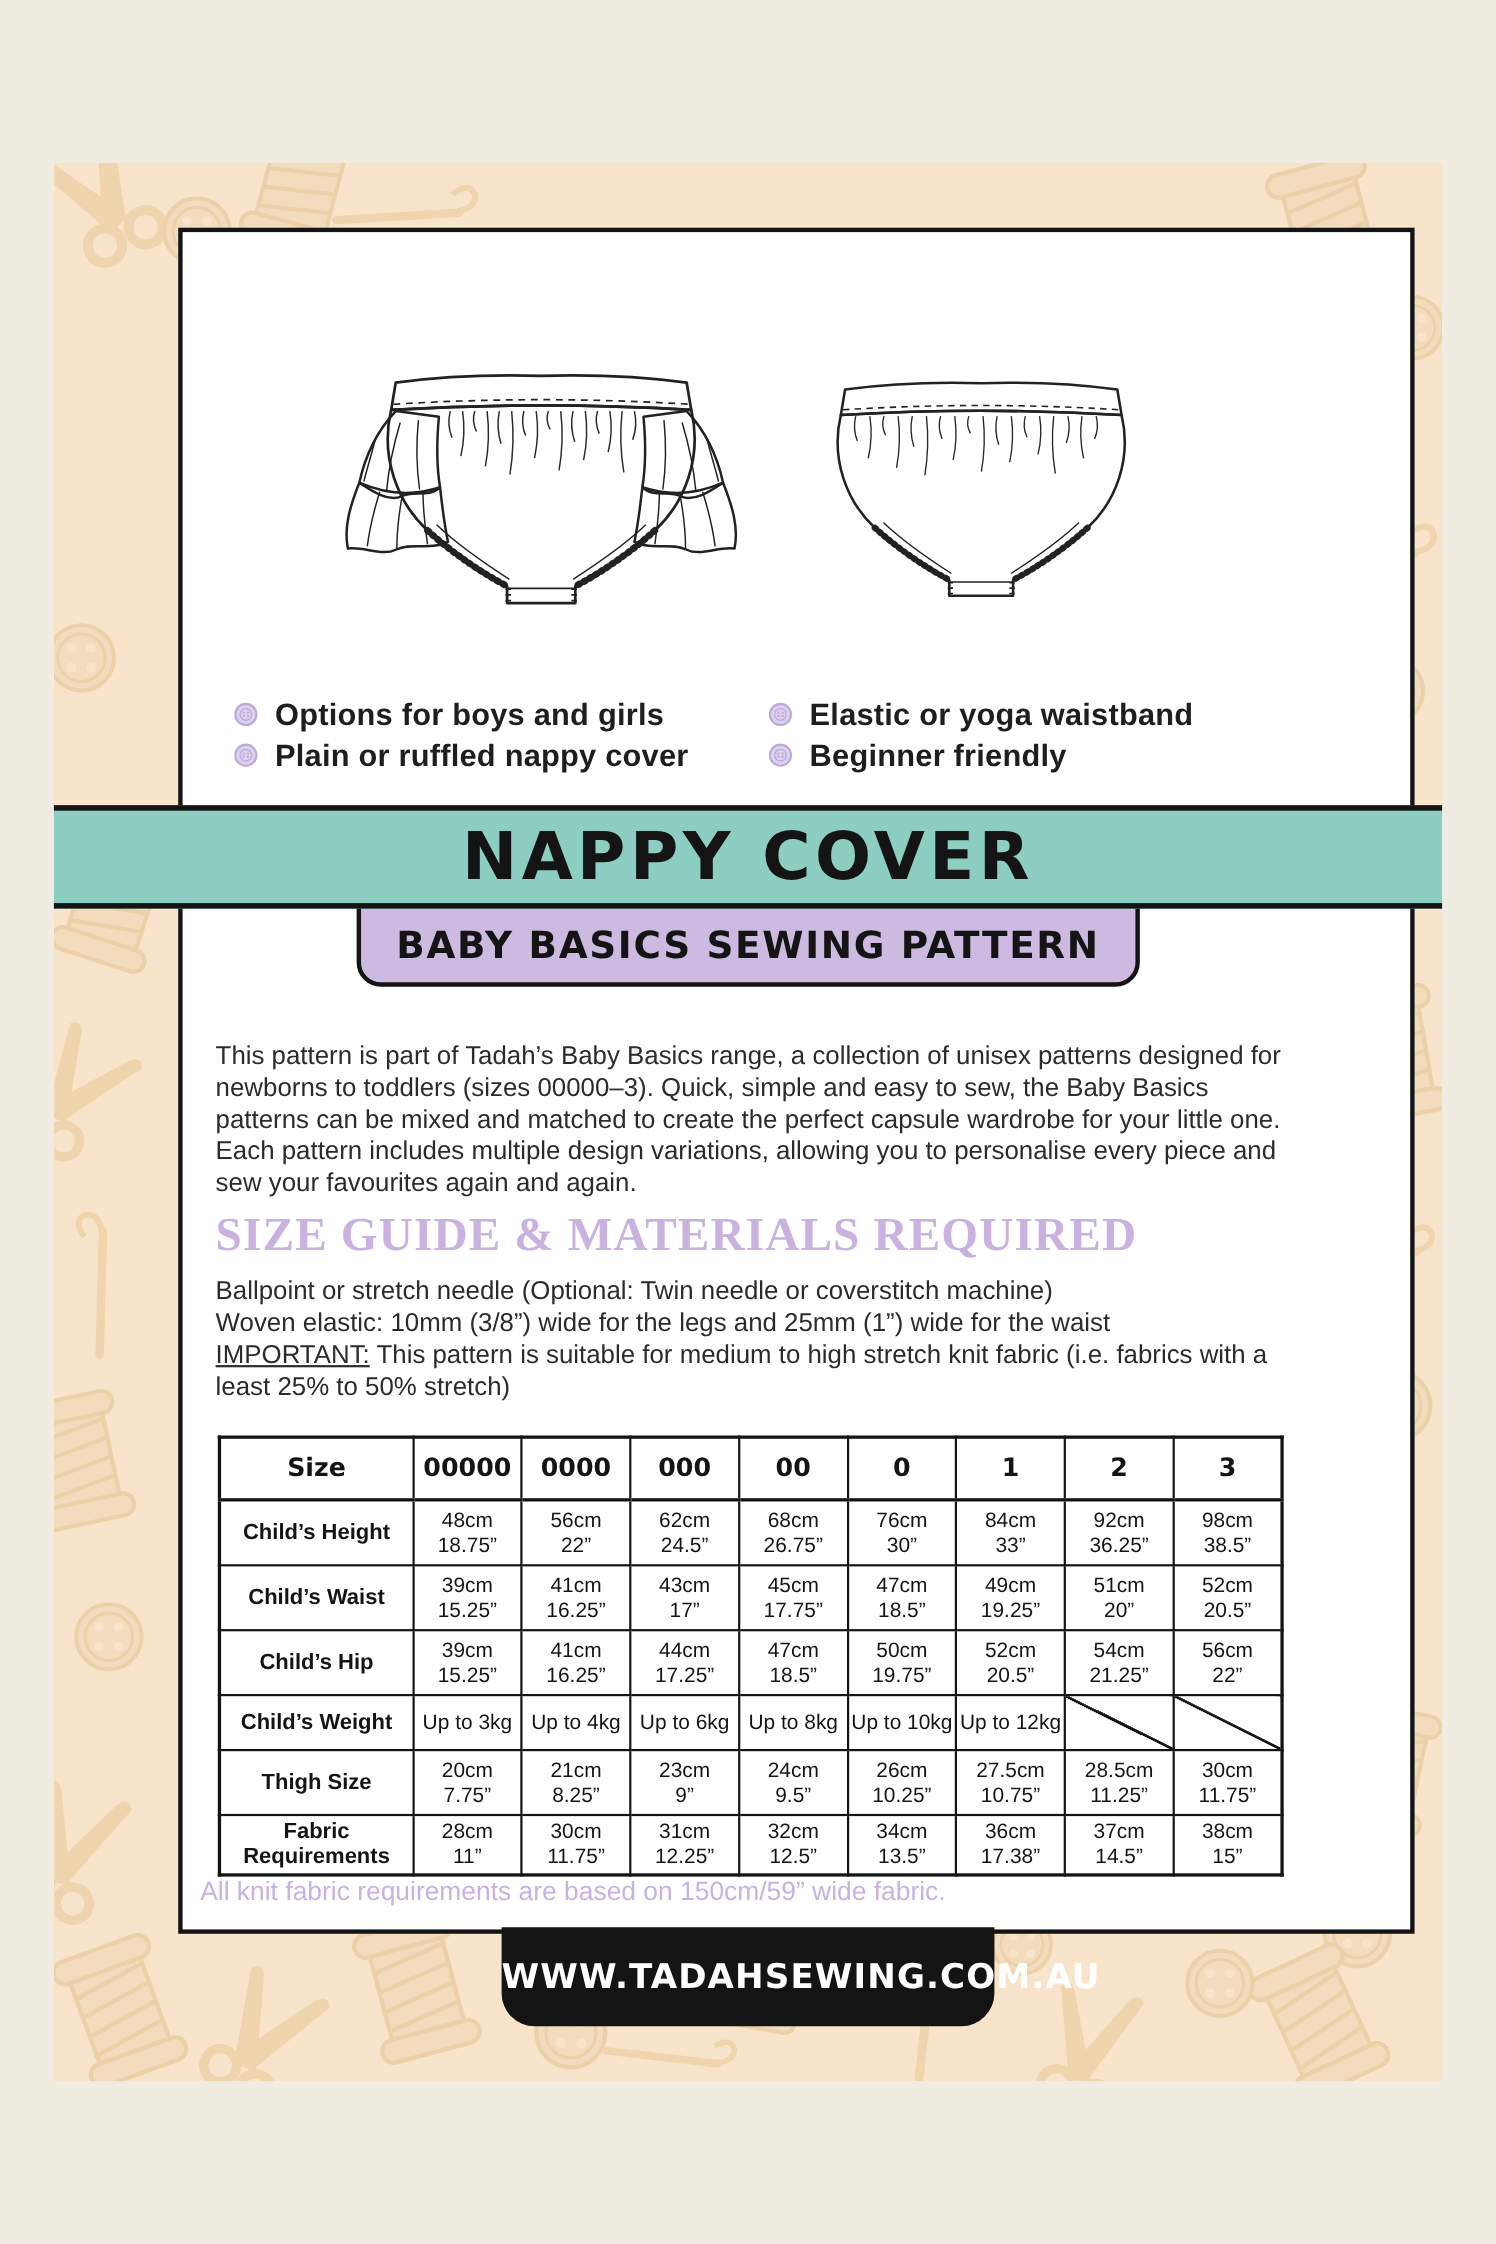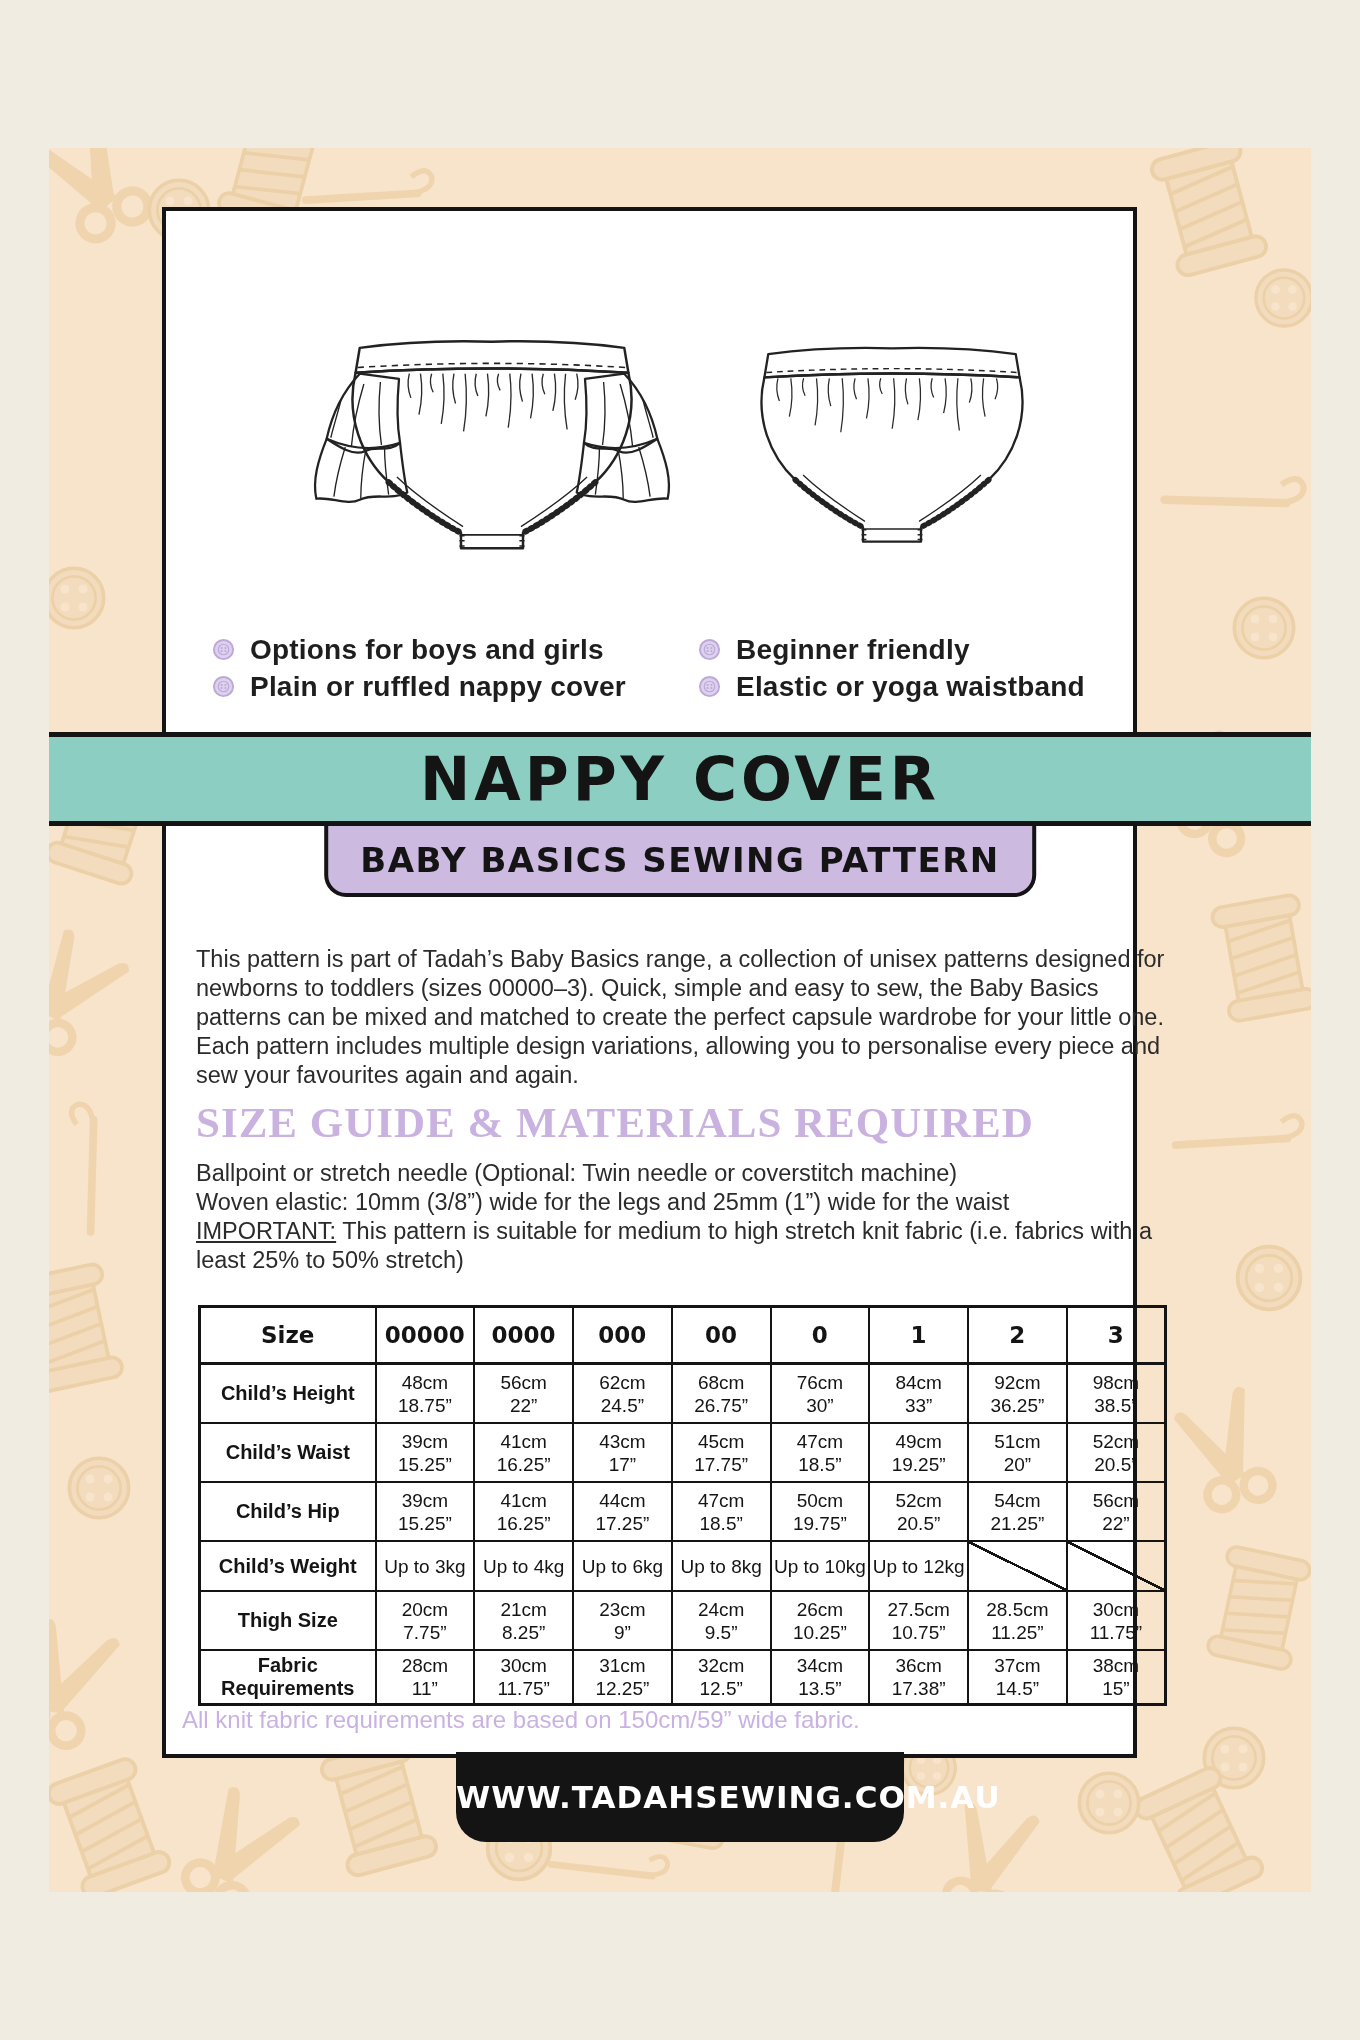--- a/index.html
+++ b/index.html
@@ -3,21 +3,21 @@
 <meta charset="utf-8">
 <style>
   html,body{margin:0;padding:0;}
   body{
     width:1360px;height:2040px;position:relative;overflow:hidden;
     background:#f1ece2;font-family:"Liberation Sans",sans-serif;color:#222;
   }
   .pattern-bg{position:absolute;left:49px;top:148px;width:1262px;height:1744px;background:#f8e4cb;overflow:hidden;}
   .pattern-bg svg{position:absolute;left:0;top:0;}
 
-  .card{position:absolute;left:162px;top:207px;width:975px;height:1551px;background:#ffffff;
+  .card{position:absolute;left:162px;top:207px;width:1124px;height:1551px;background:#ffffff;
     border:4px solid #141414;box-sizing:border-box;z-index:1;}
 
   .drawings{position:absolute;left:0;top:114px;width:100%;height:240px;}
   .drawings svg{position:absolute;top:0;}
   .draw-ruffled{left:140px;}
   .draw-plain{left:552px;}
 
   .features{position:absolute;left:46px;top:420px;display:flex;gap:36px;}
   .fcol{display:flex;flex-direction:column;}
   .fcol-left{width:450px;}
@@ -239,32 +239,32 @@
     <div class="fcol fcol-right">
       <div class="feature">
         <svg class="btn-icon" viewBox="0 0 24 24">
             <circle cx="12" cy="12" r="10" fill="#ddd2ee" stroke="#bda8d8" stroke-width="2"></circle>
             <circle cx="12" cy="12" r="5.5" fill="none" stroke="#bda8d8" stroke-width="1.2"></circle>
             <circle cx="10" cy="10.5" r="1.1" fill="#bda8d8"></circle>
             <circle cx="14" cy="10.5" r="1.1" fill="#bda8d8"></circle>
             <circle cx="10" cy="13.5" r="1.1" fill="#bda8d8"></circle>
             <circle cx="14" cy="13.5" r="1.1" fill="#bda8d8"></circle>
           </svg>
-        <span class="feature-text">Beginner friendly</span>
+        <span class="feature-text">Elastic or yoga waistband</span>
       </div>
       <div class="feature">
         <svg class="btn-icon" viewBox="0 0 24 24">
             <circle cx="12" cy="12" r="10" fill="#ddd2ee" stroke="#bda8d8" stroke-width="2"></circle>
             <circle cx="12" cy="12" r="5.5" fill="none" stroke="#bda8d8" stroke-width="1.2"></circle>
             <circle cx="10" cy="10.5" r="1.1" fill="#bda8d8"></circle>
             <circle cx="14" cy="10.5" r="1.1" fill="#bda8d8"></circle>
             <circle cx="10" cy="13.5" r="1.1" fill="#bda8d8"></circle>
             <circle cx="14" cy="13.5" r="1.1" fill="#bda8d8"></circle>
           </svg>
-        <span class="feature-text">Elastic or yoga waistband</span>
+        <span class="feature-text">Beginner friendly</span>
       </div>
     </div>
   </div>
 
   <p class="intro">This pattern is part of Tadah’s Baby Basics range, a collection of unisex patterns designed for newborns to toddlers (sizes 00000–3). Quick, simple and easy to sew, the Baby Basics patterns can be mixed and matched to create the perfect capsule wardrobe for your little one. Each pattern includes multiple design variations, allowing you to personalise every piece and sew your favourites again and again.</p>
 
   <h2 class="size-heading">SIZE GUIDE &amp; MATERIALS REQUIRED</h2>
 
   <div class="materials">
     <div>Ballpoint or stretch needle (Optional: Twin needle or coverstitch machine)</div>

